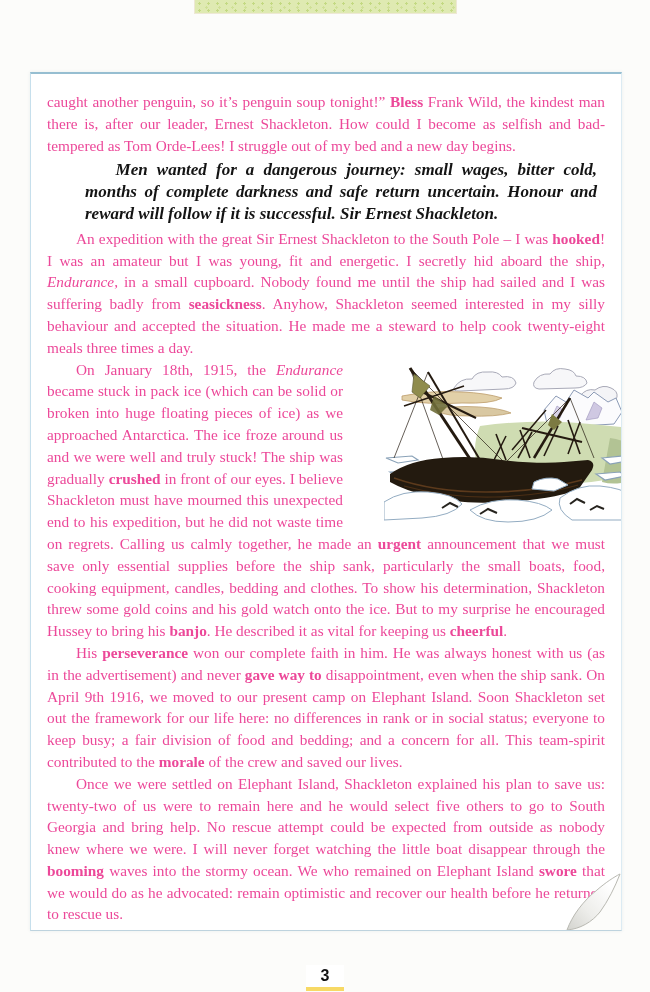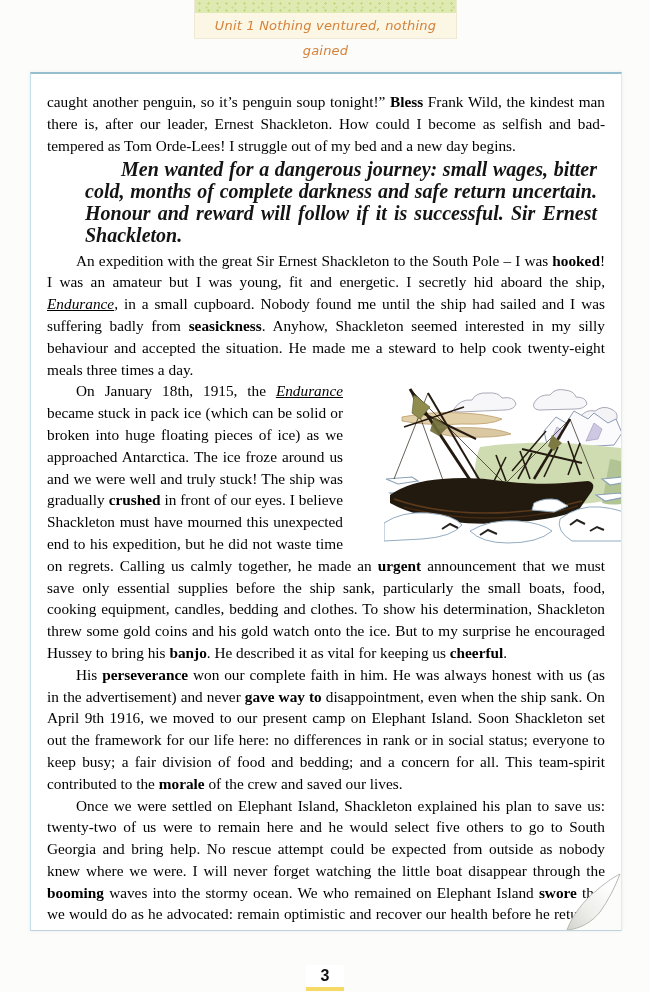--- a/index.html
+++ b/index.html
@@ -45,30 +45,30 @@
     border-bottom:1px solid #bed3de;
     box-shadow:0 0 3px rgba(90,130,150,0.12);
     padding:17px 16px 0 16px;
     overflow:hidden;
   }
 
   .para {
     margin:0;
     font-size:15.3px;
     line-height:21.8px;
-    color:#000000;
+    color:#ec4899;
     text-align:justify;
     text-indent:1.9em;
   }
   .para.no-indent { text-indent:0; }
   .para .b { font-weight:bold; }
-  .para .i { font-style:italic;text-decoration:underline; }
+  .para .i { font-style:italic; }
   .ad-quote {
     margin:3px 8px 3px 38px;
-    font-size:20px;
+    font-size:17px;
     line-height:21.8px;
     color:#141414;
     text-align:justify;
     text-indent:1.8em;
   }
   .ad-quote .b { font-weight:bold; }
   .ad-quote span { font-style:italic; font-weight:bold; }
 
   .illustration {
     float:right;
@@ -90,21 +90,20 @@
     font-weight:bold; font-size:16px; color:#111;
   }
 </style>
 </head>
 <body>
 
 <div class="canvas">
 
   <div class="unit-header">
     <div class="unit-header-green"></div>
-    <div class="unit-header-label">Unit 1 Nothing ventured, nothing gained</div>
   </div>
 
   <div class="content-page">
 
     <p class="para no-indent"><span>caught another penguin, so it’s penguin soup tonight!” </span><span class="b">Bless</span><span> Frank Wild, the kindest man there is, after our leader, Ernest Shackleton. How could I become as selfish and bad-tempered as Tom Orde-Lees! I struggle out of my bed and a new day begins.</span></p>
 
 
     <div class="ad-quote"><span class="b i">Men wanted for a dangerous journey: small wages, bitter cold, months of complete darkness and safe return uncertain. Honour and reward will follow if it is successful. Sir Ernest Shackleton.</span></div>
 
     <p class="para"><span>An expedition with the great Sir Ernest Shackleton to the South Pole – I was </span><span class="b">hooked</span><span>! I was an amateur but I was young, fit and energetic. I secretly hid aboard the ship, </span><span class="i">Endurance</span><span>, in a small cupboard. Nobody found me until the ship had sailed and I was suffering badly from </span><span class="b">seasickness</span><span>. Anyhow, Shackleton seemed interested in my silly behaviour and accepted the situation. He made me a steward to help cook twenty-eight meals three times a day.</span></p>

